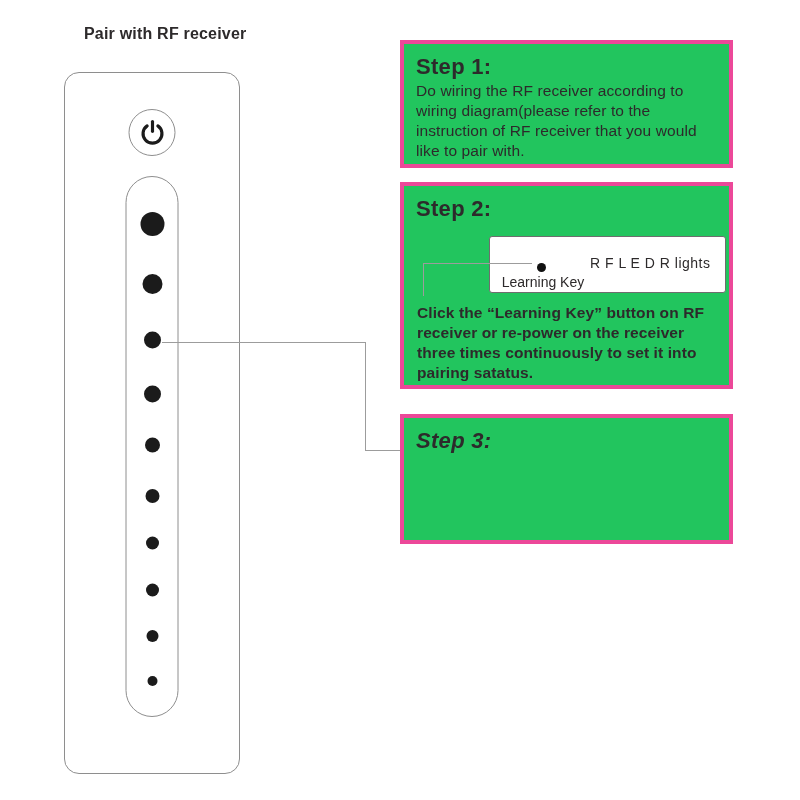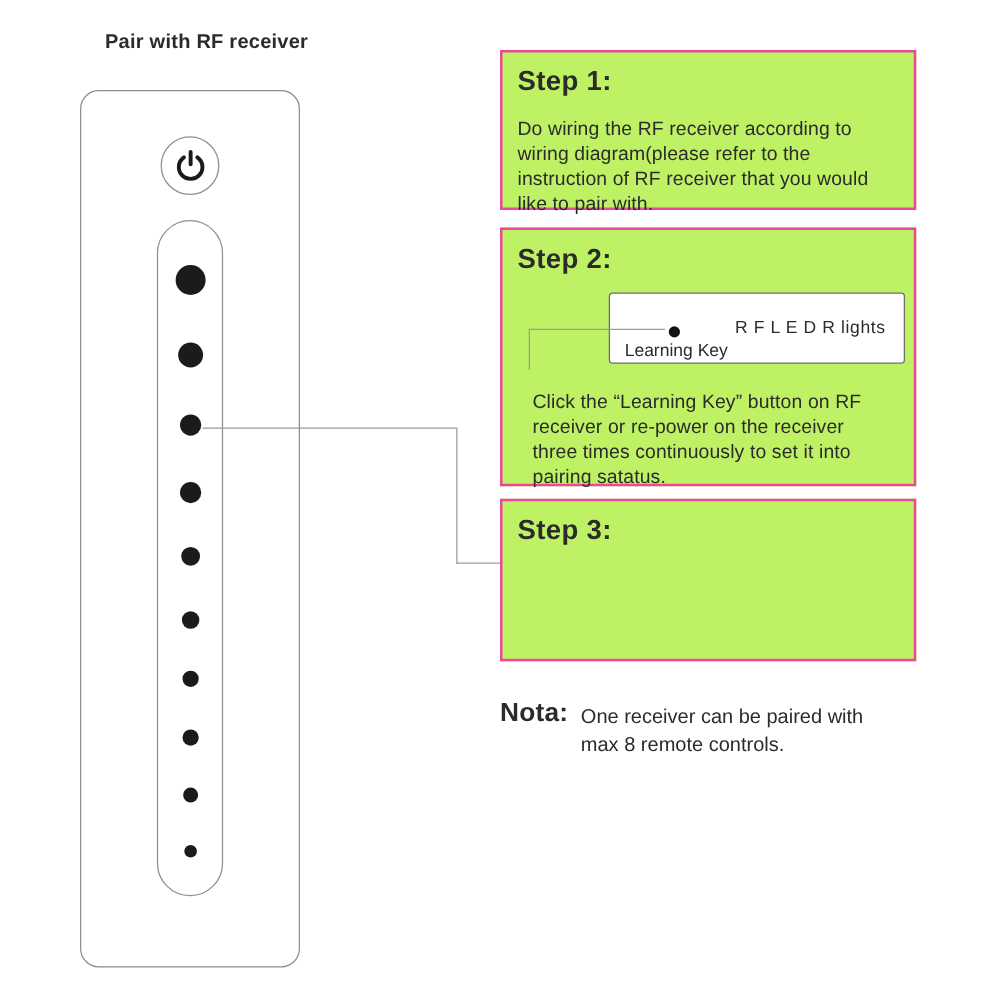--- a/index.html
+++ b/index.html
@@ -26,32 +26,32 @@
     width:53px;height:541px;border:1.5px solid #8e8e8e;border-radius:27px;
     box-sizing:border-box;
   }
   .slider-dot{
     position:absolute;left:50%;transform:translate(-50%,-50%);
     background:#1b1b1b;border-radius:50%;
   }
   
   .step-box{
     position:absolute;left:400px;width:333px;
-    border:2px solid #ec4899;background:#bef264;box-sizing:border-box;
+    border:4px solid #ec4899;background:#22c55e;box-sizing:border-box;
     padding:10px 0 0 12px;
   }
   .step-1{top:40px;height:128px;}
   .step-2{top:182px;height:207px;}
-  .step-3{top:399px;height:130px;}
+  .step-3{top:414px;height:130px;font-style:italic;}
   .step-heading{font-size:22px;font-weight:600;letter-spacing:.3px;line-height:26px;}
   .step-body{
-    margin-top:16px;font-size:15.5px;line-height:20px;
+    margin-top:1px;font-size:15.5px;line-height:20px;
     white-space:pre-line;letter-spacing:.1px;
   }
-  .step-2 .step-body{position:absolute;left:12px;top:116px;margin:12px;}
+  .step-2 .step-body{position:absolute;left:12px;top:116px;margin:1px;font-weight:bold;}
   
   .receiver-box{
     position:absolute;left:85px;top:50px;width:237px;height:57px;
     border:1px solid #6e6e6e;border-radius:3px;background:#fff;box-sizing:border-box;
   }
   .receiver-dot{
     position:absolute;left:47px;top:26px;width:9px;height:9px;
     background:#111;border-radius:50%;
   }
   .learning-key-label{
@@ -115,25 +115,20 @@
     <div class="step-body">Click the “Learning Key” button on RF
 receiver or re-power on the receiver
 three times continuously to set it into
 pairing satatus.</div>
   </div>
 
   <div class="step-box step-3">
     <div class="step-heading">Step 3:</div>
   </div>
 
-  <div class="note">
-    <div class="note-label">Nota:</div>
-    <div class="note-body">One receiver can be paired with
-max 8 remote controls.</div>
-  </div>
 
   <div class="line" style="left:162px;top:342px;width:203px;height:1px;"></div>
   <div class="line" style="left:365px;top:342px;width:1px;height:109px;"></div>
   <div class="line" style="left:365px;top:450px;width:35px;height:1px;"></div>
 
   <div class="line" style="left:423px;top:263px;width:109px;height:1px;"></div>
   <div class="line" style="left:423px;top:263px;width:1px;height:33px;"></div>
 
 </div>
 

